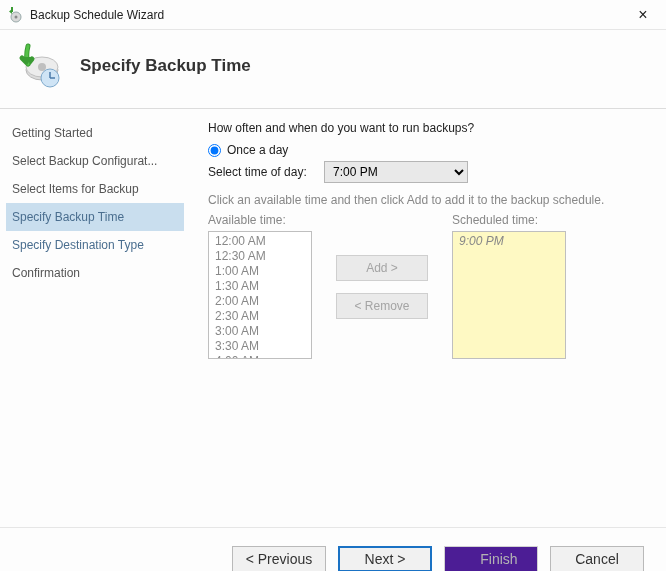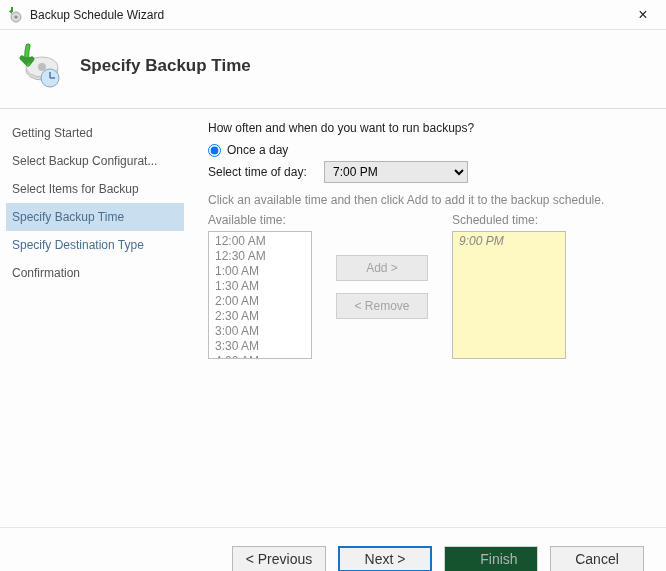--- a/index.html
+++ b/index.html
@@ -123,21 +123,21 @@
   }
   .footer button {
     width: 94px; height: 26px;
     border: 1px solid #b9b9b9;
     background: #f1f1f1;
     font-family: inherit; font-size: 14px;
     color: #333;
     cursor: default;
   }
   .footer button.primary { border: 2px solid #1a72c4; }
-  .footer button.disabled { color: #b3b3b3; border-color: #d2d2d2; background:#14532d;padding-left:22px; }
+  .footer button.disabled { color: #b3b3b3; border-color: #d2d2d2; background:#4c1d95;padding-left:22px; }
   
   .app-icon svg, .big-icon svg { display:block; }
   
   .listbox::-webkit-scrollbar { width: 14px; }
   .listbox::-webkit-scrollbar-track { background:#f0f0f0; }
   .listbox::-webkit-scrollbar-thumb { background:#c6c6c6; }
 </style>
 </head>
 <body>
 

